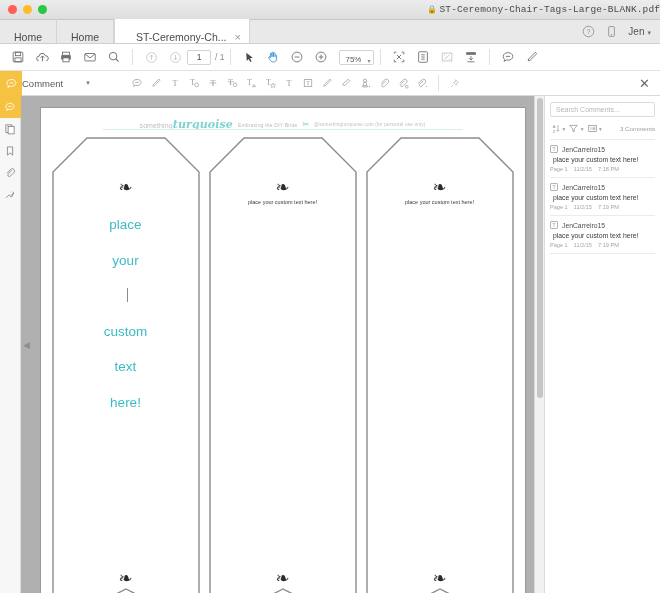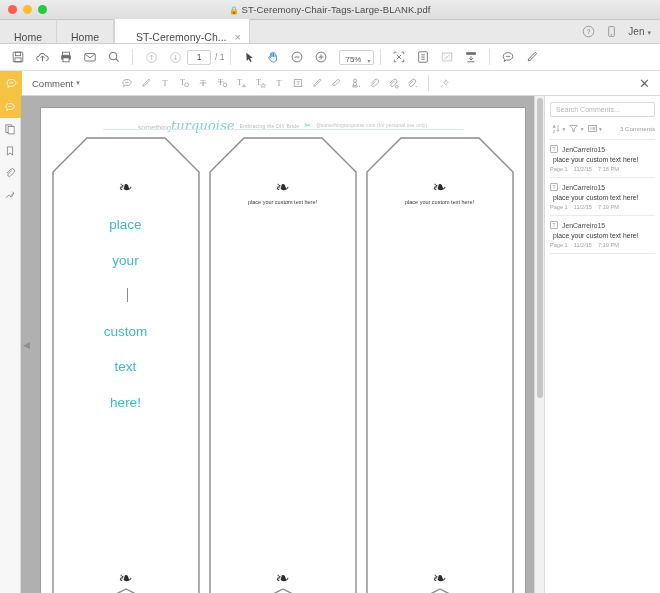--- a/index.html
+++ b/index.html
@@ -24,22 +24,22 @@
     display: flex; align-items: center;
     position: relative;
     flex: none;
   }
   .traffic { display: flex; gap: 6px; padding-left: 8px; }
   .dot { width: 9px; height: 9px; border-radius: 50%; }
   .dot.red { background: #ff5f57; }
   .dot.yellow { background: #ffbd2e; }
   .dot.green { background: #28c840; }
   .win-title {
-    position: absolute; left: 0; right: 0; text-align: center;
-    font-size: 9.5px; color: #4a4a4a; letter-spacing: .1px;
+    position: absolute; left: 0; right: 0; text-align: right;
+    font-size: 9.5px; color: #4a4a4a; letter-spacing: .1px; font-family: Liberation Mono, monospace;
   }
   .win-title .lock { font-size: 8px; color: #8a8a8a; margin-right: 2px; }
 
   
   .tabbar {
     height: 24px; background: #e9e9e9;
     border-bottom: 1px solid #cfcfcf;
     display: flex; align-items: flex-end;
     flex: none; position: relative;
   }
@@ -105,22 +105,22 @@
     height: 25px; background: #fff;
     border-bottom: 1px solid #d8d8d8;
     display: flex; align-items: center; flex: none;
   }
   .cb-badge {
     width: 22px; height: 25px; background: #f5c242;
     display: flex; align-items: center; justify-content: center;
     color: #fff;
   }
   .cb-label {
-    font-size: 9.5px; color: #5a5a5a; padding-left: 10px;
-    display: flex; align-items: center; gap: 0;
+    font-size: 9.5px; color: #5a5a5a; 
+    display: flex; align-items: center; gap: 20px;
   }
   .cb-tools { margin-left: 38px; display: flex; align-items: center; }
   .ct {
     width: 19px; height: 22px;
     display: flex; align-items: center; justify-content: center;
     color: #9b9b9b;
   }
   .ct.pin { color: #b8b8b8; }
   .cb-close { margin-left: auto; padding-right: 10px; color: #6a6a6a; font-size: 13px; }
 
@@ -150,21 +150,21 @@
     box-shadow: 0 0 0 1px #9a9a9a;
     position: relative;
   }
   .st-header {
     position: absolute; top: 10px; left: 0; right: 0;
     display: flex; align-items: center; justify-content: center;
     gap: 5px; font-size: 5.2px; color: #9fd8d4;
     letter-spacing: .2px; white-space: nowrap;
   }
   .st-brand { font-size: 7px; color: #bdbdbd; letter-spacing: .1px; }
-  .st-brand i { color: #7fd3cd; font-style: italic; font-family: "DejaVu Serif", serif; font-size: 13px; }
+  .st-brand i { color: #7fd3cd; font-style: italic; font-family: "DejaVu Serif", serif; font-size: 11px; font-weight: bold; }
   .st-tag { color: #b9b9b9; font-size: 5px; }
   .scissor { color: #6fcfc8; font-size: 8px; }
   .st-url { color: #c0c0c0; font-size: 4.6px; }
   .st-rule {
     position: absolute; top: 21px; left: 62px; right: 62px;
     height: 1px; background: #d9eeec;
   }
 
   .tags {
     position: absolute; top: 29px; left: 11px; right: 11px; bottom: 6px;

